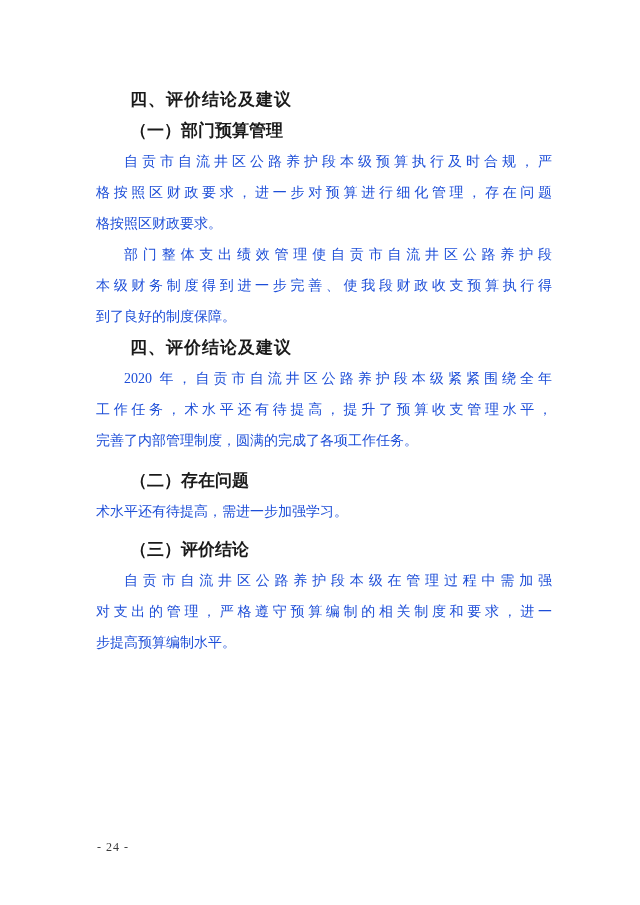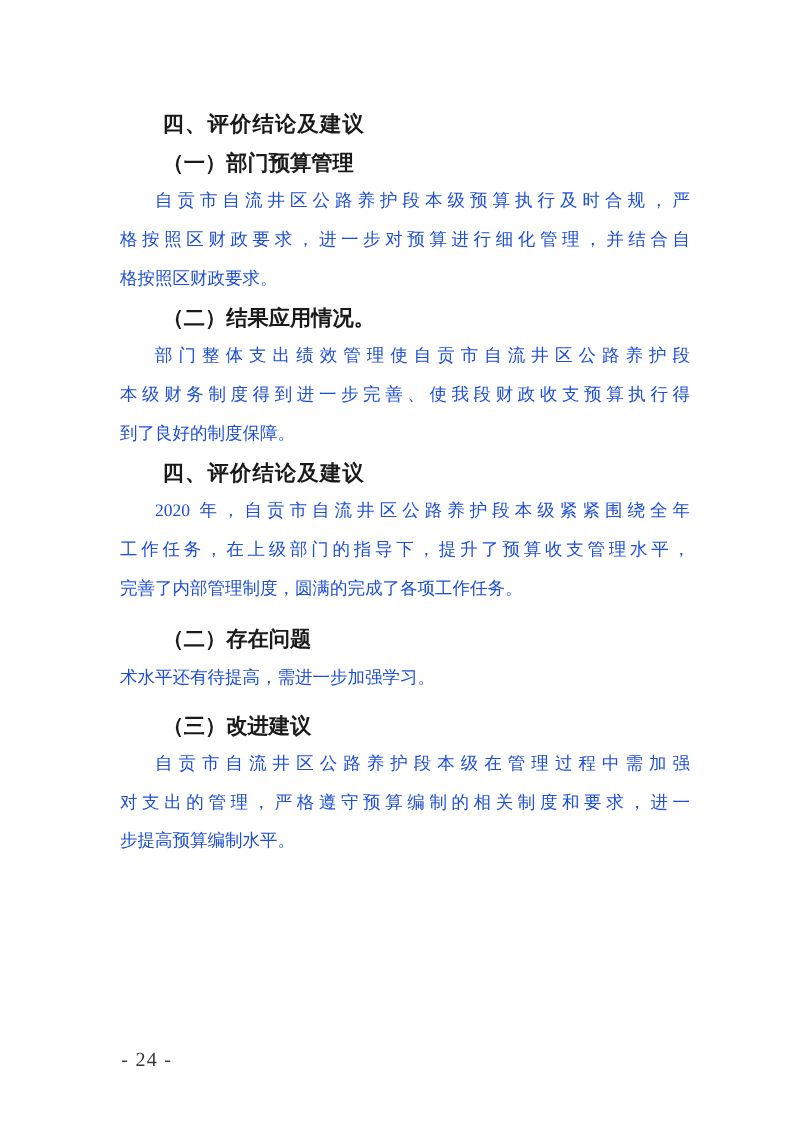--- a/index.html
+++ b/index.html
@@ -63,66 +63,65 @@
     color: #1a1a1a;
   }
   .gap-lg { margin-top: 9px; }
   .gap-sm { margin-top: 7px; }
 
   .page-footer {
     position: absolute;
     left: 97px;
     top: 840px;
     font-family: "Liberation Serif", "DejaVu Serif", serif;
-    font-size: 16px;
+    font-size: 12px;
     letter-spacing: 1px;
     color: #3a3a3a;
   }
 </style>
 </head>
 <body>
 
 <div class="page">
 
   <div class="doc-body">
 
     <div class="heading1">四、评价结论及建议</div>
 
     <div class="heading2">（一）部门预算管理</div>
 
     <div>
       <div class="para-line first">自贡市自流井区公路养护段本级预算执行及时合规，严</div>
-      <div class="para-line">格按照区财政要求，进一步对预算进行细化管理，并结合自</div>
+      <div class="para-line">格按照区财政要求，进一步对预算进行细化管理，存在问题</div>
       <div class="para-line final">格按照区财政要求。</div>
     </div>
 
-    <div class="heading2">（二）结果应用情况。</div>
 
     <div>
       <div class="para-line first">部门整体支出绩效管理使自贡市自流井区公路养护段</div>
       <div class="para-line">本级财务制度得到进一步完善、使我段财政收支预算执行得</div>
       <div class="para-line final">到了良好的制度保障。</div>
     </div>
 
     <div class="heading1">四、评价结论及建议</div>
 
 
     <div>
       <div class="para-line first">2020 年，自贡市自流井区公路养护段本级紧紧围绕全年</div>
-      <div class="para-line">工作任务，在上级部门的指导下，提升了预算收支管理水平，</div>
+      <div class="para-line">工作任务，术水平还有待提高，提升了预算收支管理水平，</div>
       <div class="para-line final">完善了内部管理制度，圆满的完成了各项工作任务。</div>
     </div>
 
     <div class="heading2 gap-lg">（二）存在问题</div>
 
     <div>
       <div class="para-line final">术水平还有待提高，需进一步加强学习。</div>
     </div>
 
-    <div class="heading2 gap-sm">（三）改进建议</div>
+    <div class="heading2 gap-sm">（三）评价结论</div>
 
     <div>
       <div class="para-line first">自贡市自流井区公路养护段本级在管理过程中需加强</div>
       <div class="para-line">对支出的管理，严格遵守预算编制的相关制度和要求，进一</div>
       <div class="para-line final">步提高预算编制水平。</div>
     </div>
 
   </div>
 
   <div class="page-footer">- 24 -</div>

